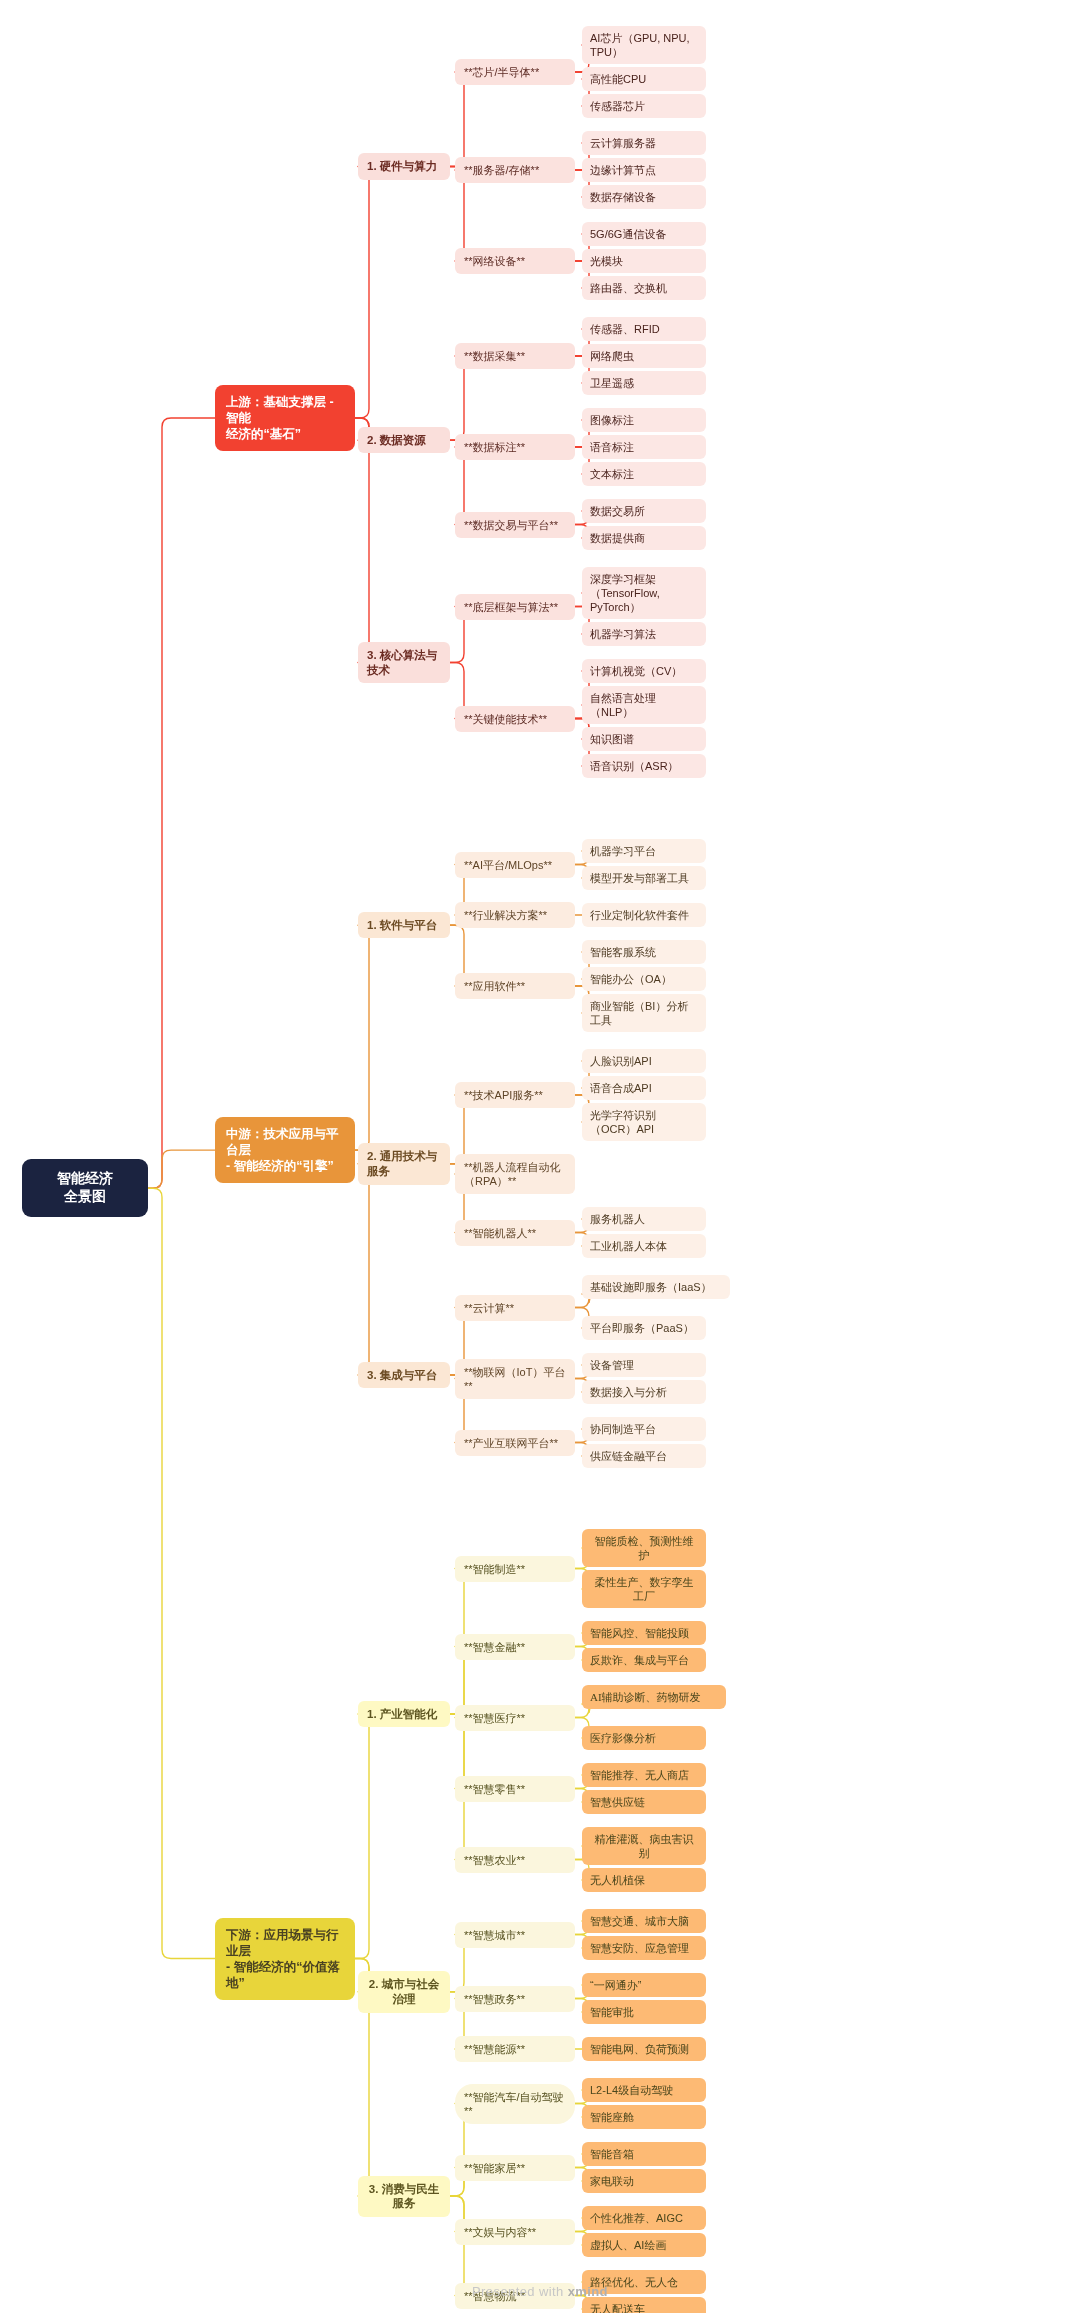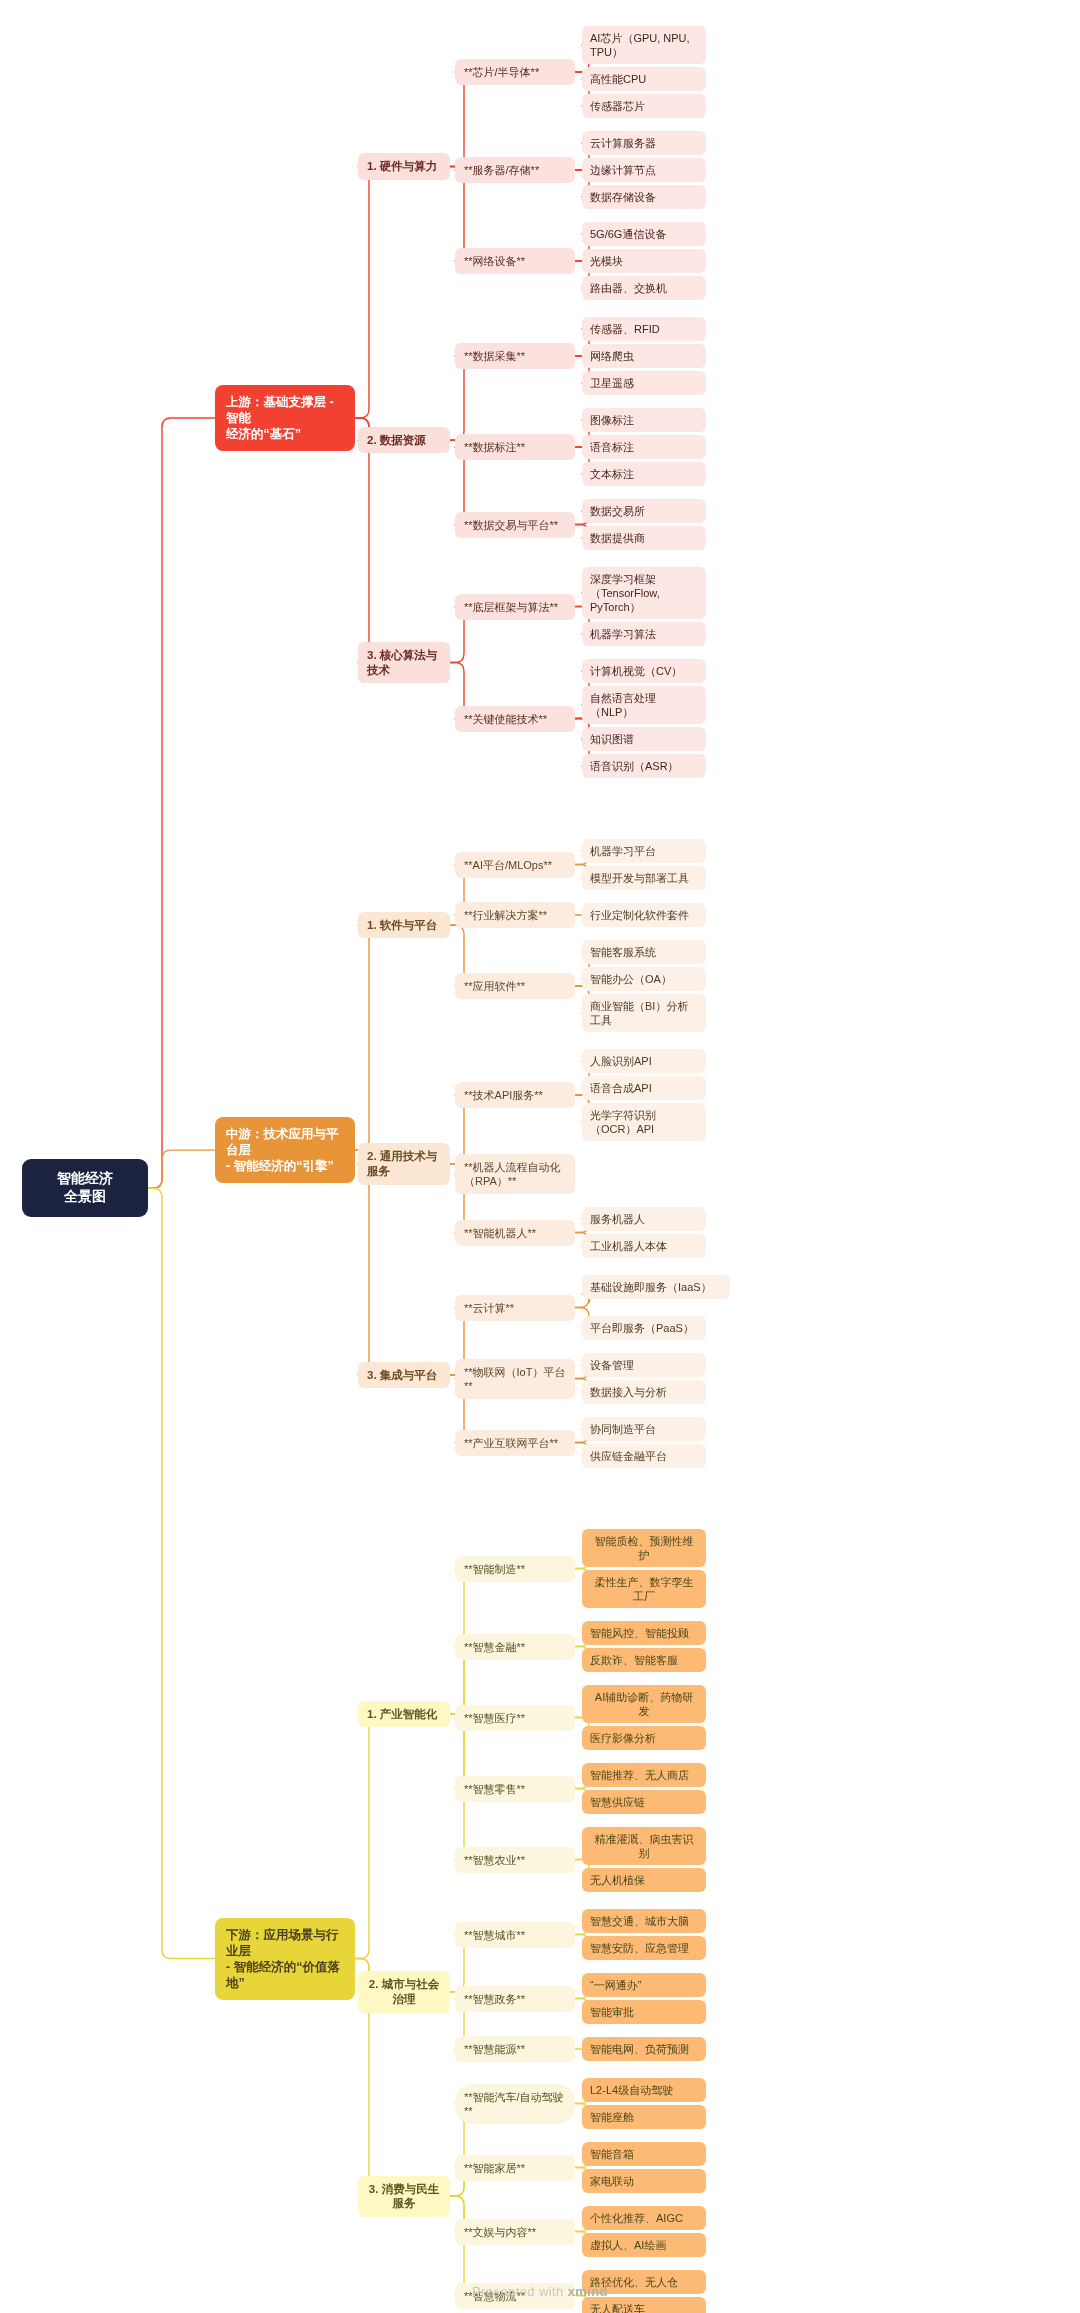--- a/index.html
+++ b/index.html
@@ -275,23 +275,23 @@
       <div class="node l4 mid" style="left: 582px; top: 1417px; width: 124px;">协同制造平台</div>
       <div class="node l4 mid" style="left: 582px; top: 1444px; width: 124px;">供应链金融平台</div>
       <div class="node branch down" style="left: 215px; top: 1917.5px; width: 140px;">下游：应用场景与行业层
 - 智能经济的“价值落地”</div>
       <div class="node l2 down" style="left: 358px; top: 1700.5px; width: 92px;">1. 产业智能化</div>
       <div class="node l3 down" style="left: 455px; top: 1555.5px; width: 120px;">**智能制造**</div>
       <div class="node l4 down" style="left: 582px; top: 1529px; width: 124px;">智能质检、预测性维护</div>
       <div class="node l4 down" style="left: 582px; top: 1570px; width: 124px;">柔性生产、数字孪生工厂</div>
       <div class="node l3 down" style="left: 455px; top: 1633.5px; width: 120px;">**智慧金融**</div>
       <div class="node l4 down" style="left: 582px; top: 1621px; width: 124px;">智能风控、智能投顾</div>
-      <div class="node l4 down" style="left: 582px; top: 1648px; width: 124px;">反欺诈、智能客服</div>
+      <div class="node l4 down" style="left: 582px; top: 1648px; width: 124px;">反欺诈、集成与平台</div>
       <div class="node l3 down" style="left: 455px; top: 1704.5px; width: 120px;">**智慧医疗**</div>
-      <div class="node l4 down" style="left: 582px; top: 1685px; width: 124px;">AI辅助诊断、药物研发</div>
+      <div class="node l4 down" style="left: 582px; top: 1685px; width: 144px; font-family: Liberation Serif, serif;">AI辅助诊断、药物研发</div>
       <div class="node l4 down" style="left: 582px; top: 1726px; width: 124px;">医疗影像分析</div>
       <div class="node l3 down" style="left: 455px; top: 1775.5px; width: 120px;">**智慧零售**</div>
       <div class="node l4 down" style="left: 582px; top: 1763px; width: 124px;">智能推荐、无人商店</div>
       <div class="node l4 down" style="left: 582px; top: 1790px; width: 124px;">智慧供应链</div>
       <div class="node l3 down" style="left: 455px; top: 1846.5px; width: 120px;">**智慧农业**</div>
       <div class="node l4 down" style="left: 582px; top: 1827px; width: 124px;">精准灌溉、病虫害识别</div>
       <div class="node l4 down" style="left: 582px; top: 1868px; width: 124px;">无人机植保</div>
       <div class="node l2 down" style="left: 358px; top: 1971.25px; width: 92px;">2. 城市与社会治理</div>
       <div class="node l3 down" style="left: 455px; top: 1921.5px; width: 120px;">**智慧城市**</div>
       <div class="node l4 down" style="left: 582px; top: 1909px; width: 124px;">智慧交通、城市大脑</div>

